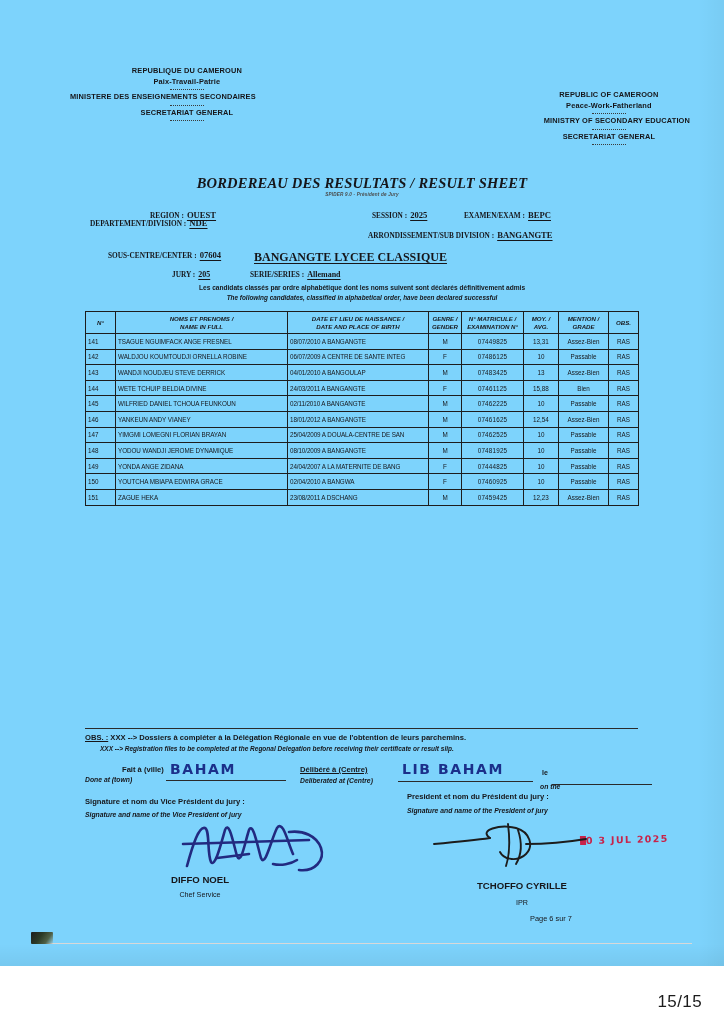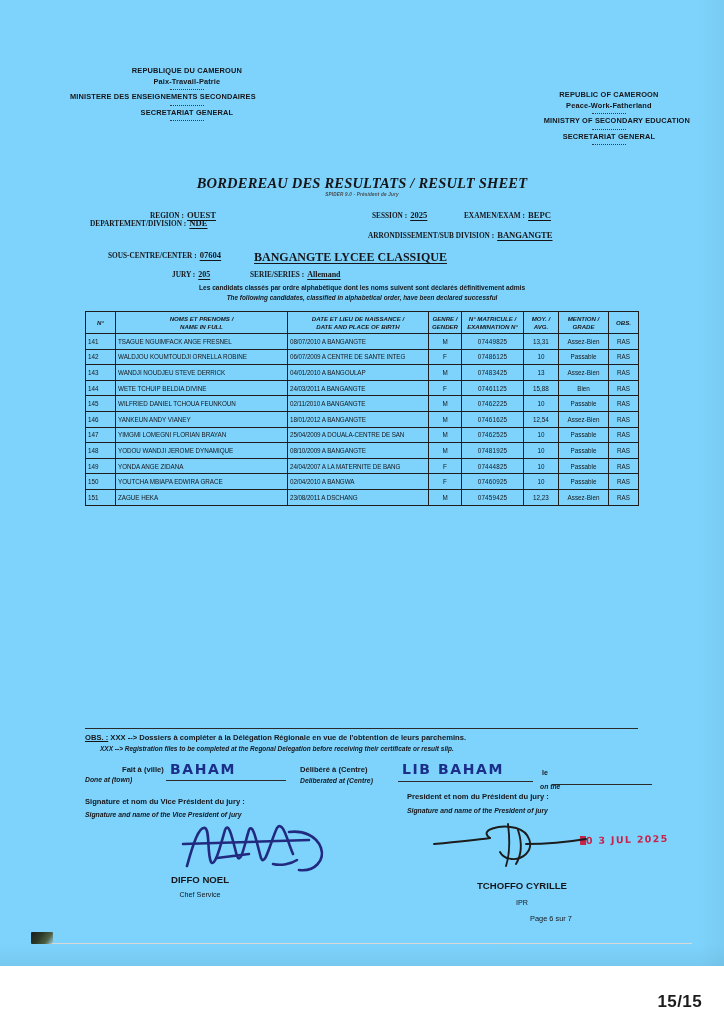--- a/index.html
+++ b/index.html
@@ -284,21 +284,20 @@
   }
 
   
   #viewer-counter {
     position: absolute;
     right: 22px;
     bottom: 12px;
     font-size: 17px;
     color: #1c1c1c;
     letter-spacing: 0.4px;
-    font-weight: bold;
   }
 
   
   .sig-svg { position: absolute; }
 </style>
 </head>
 <body>
 
 <div id="page-sheet">
 
@@ -533,21 +532,21 @@
       <span class="u">OBS. :</span>
       <span>XXX --&gt; Dossiers à compléter à la Délégation Régionale en vue de l'obtention de leurs parchemins.</span>
     </div>
     <div id="obs-en">XXX --&gt; Registration files to be completed at the Regonal Delegation before receiving their certificate or result slip.</div>
 
     <div class="sig-lbl-fr" style="left:78px; top:703px;padding-left:12px;">Fait à (ville)</div>
     <div class="sig-lbl-en" style="left:53px; top:714px;">Done at (town)</div>
     <div class="hand" style="left:138px; top:699px;">BAHAM</div>
     <div class="sig-line" style="left:134px; top:718px; width:120px;"></div>
 
-    <div class="sig-lbl-fr" style="left:268px; top:703px;">Délibéré à (Centre)</div>
+    <div class="sig-lbl-fr" style="left:268px; top:703px;text-decoration:underline;">Délibéré à (Centre)</div>
     <div class="sig-lbl-en" style="left:268px; top:715px;">Deliberated at (Centre)</div>
     <div class="hand" style="left:370px; top:699px;">LIB BAHAM</div>
     <div class="sig-line" style="left:366px; top:719px; width:135px;"></div>
 
     <div class="sig-lbl-fr" style="left:510px; top:707px; font-size:7px;">le</div>
     <div class="sig-lbl-en" style="left:508px; top:721px;">on the</div>
     <div id="date-stamp">
       <span class="blk"></span><span>0 3 JUL 2025</span>
     </div>
     <div class="sig-line" style="left:520px; top:722px; width:100px;"></div>

